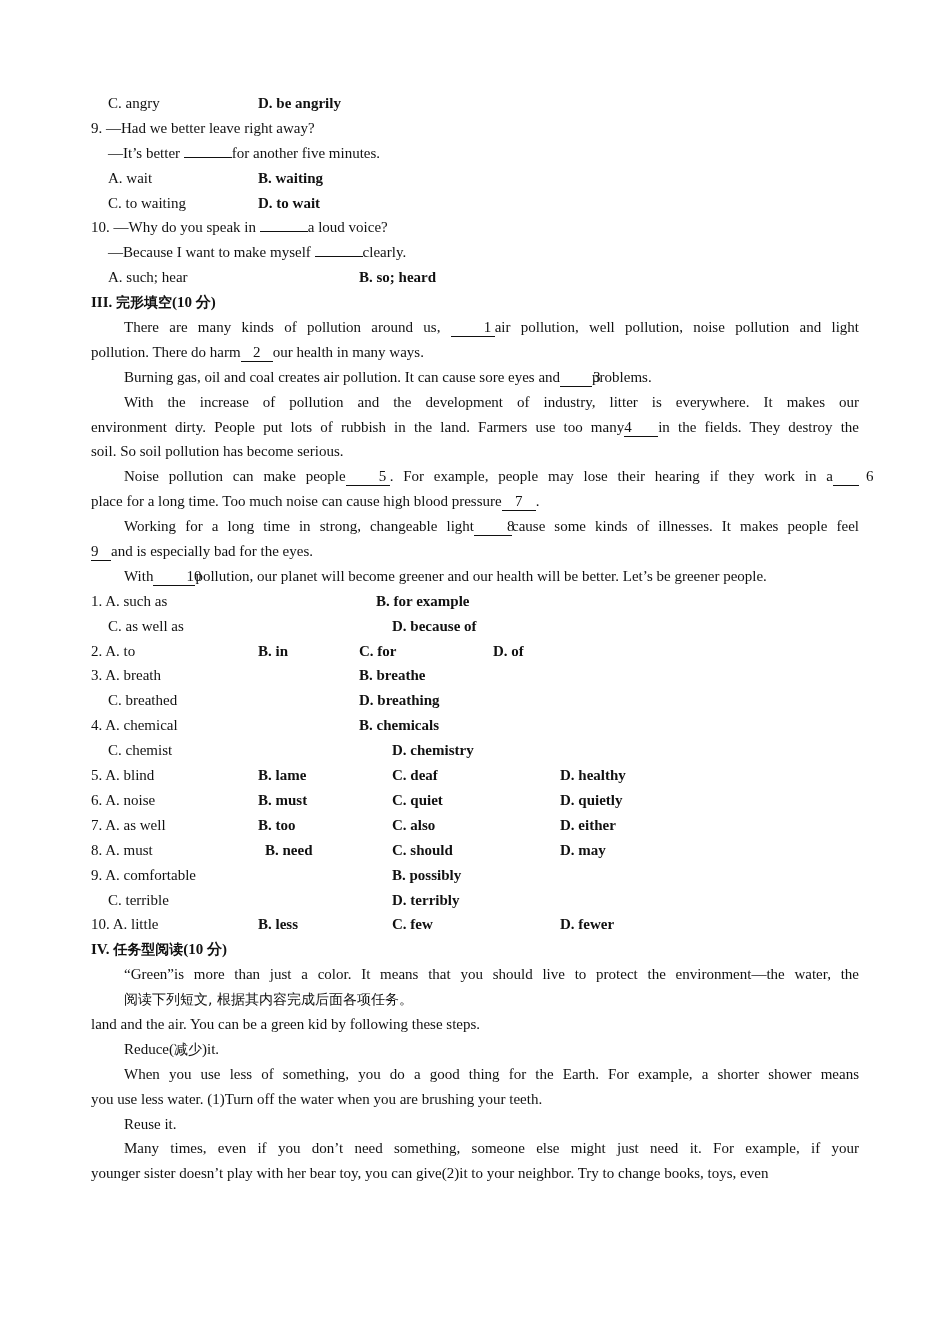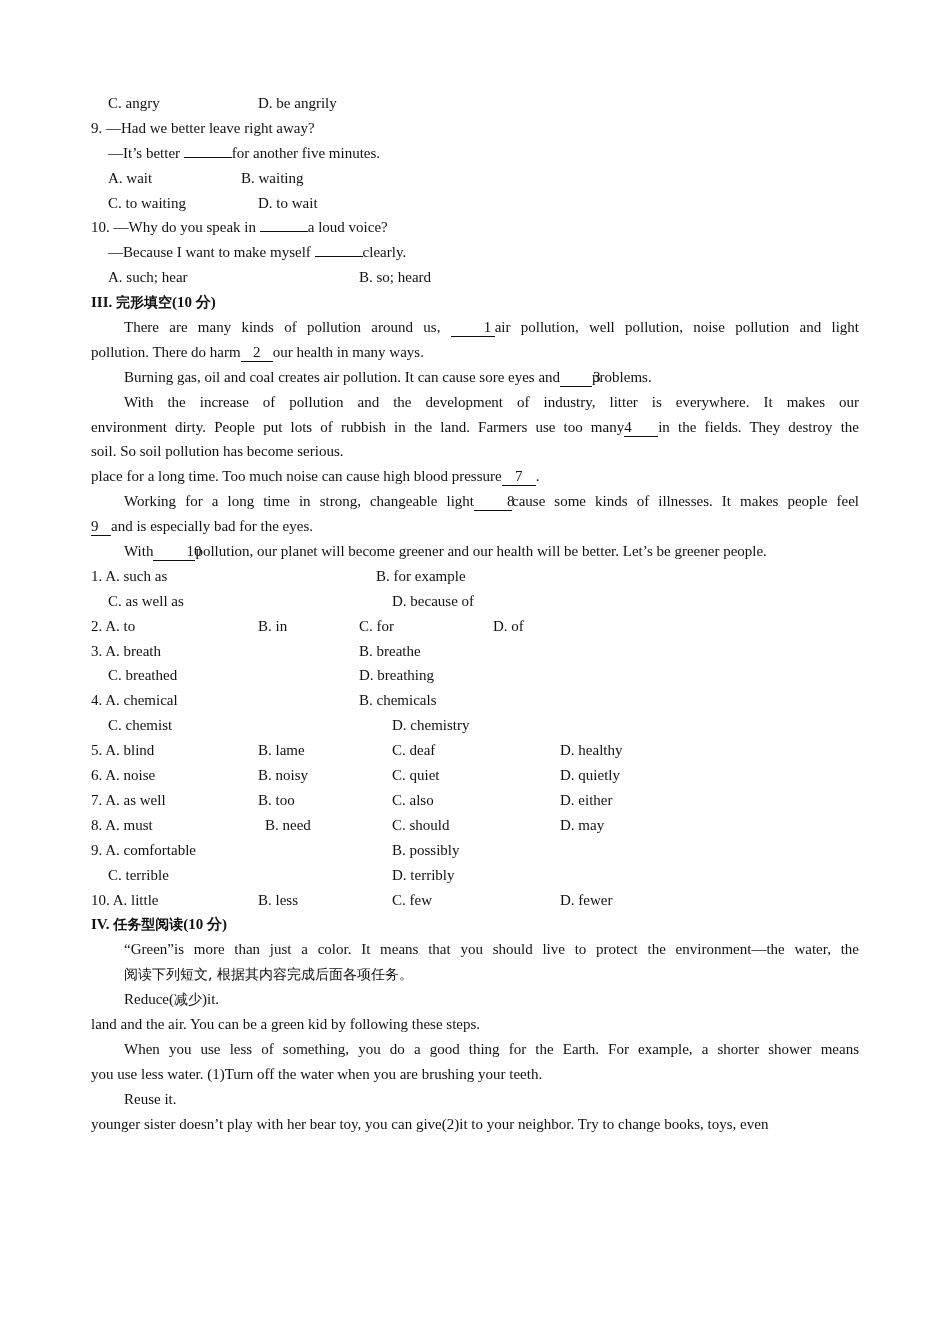--- a/index.html
+++ b/index.html
@@ -6,21 +6,21 @@
     body {
       width: 950px; height: 1344px; position: relative; overflow: hidden;
       font-family: "Liberation Serif", "DejaVu Serif", serif;
       font-size: 15px; color: #111111;
     }
     .page { position: absolute; left: 91px; top: 91px; width: 768px; }
     .line { position: relative; height: 24.9px; line-height: 24.9px; white-space: nowrap; }
     .ind1 { padding-left: 17px; }
     .para { text-indent: 33px; }
     .just { text-align: justify; text-align-last: justify; white-space: normal; }
-    .col { position: absolute; top: 0; }
+    .col { position: absolute; top: 0; font-weight: bold; }
     .heading { font-weight: bold; font-family: "Liberation Serif", serif; }
     .heading .cn { font-family: "DejaVu Sans", sans-serif; font-weight: bold; font-size: 14px; }
     .cn-text { font-family: "DejaVu Sans", sans-serif; font-size: 14px; }
     .blank { display: inline-block; border-bottom: 1px solid #111; text-align: center; line-height: 16px; height: 17px; vertical-align: baseline; }
     .u { }
     .empty-blank { display: inline-block; width: 48px; border-bottom: 1px solid #111; height: 15px; }
   </style>
 </head>
 <body>
 
@@ -32,21 +32,21 @@
   </div>
   <div class="line">
     <span>9.</span>
     <span>—Had we better leave right away?</span>
   </div>
   <div class="line ind1">
     <span>—It’s better </span><span class="empty-blank"></span><span>for another five minutes.</span>
   </div>
   <div class="line ind1">
     <span>A. wait</span>
-    <span class="col" style="left:150px">B. waiting</span>
+    <span class="col" style="left:167px">B. waiting</span>
   </div>
   <div class="line ind1">
     <span>C. to waiting</span>
     <span class="col" style="left:167px">D. to wait</span>
   </div>
   <div class="line">
     <span>10.</span>
     <span>—Why do you speak in </span><span class="empty-blank"></span><span>a loud voice?</span>
   </div>
   <div class="line ind1">
@@ -71,20 +71,23 @@
     <span>Burning gas, oil and coal creates air pollution. It can cause sore eyes and</span><span class="blank" style="width:32px">3</span><span>problems.</span>
   </div>
   <div class="line para just">
     <span>With the increase of pollution and the development of industry, litter is everywhere. It makes our</span>
   </div>
   <div class="line just">
     <span>environment dirty. People put lots of rubbish in the land. Farmers use too many</span><span class="blank" style="width:34px">4</span><span>in the fields. They destroy the</span>
   </div>
   <div class="line">
     <span>soil. So soil pollution has become serious.</span>
+  </div>
+  <div class="line para just">
+    <span>Noise pollution can make people</span><span class="blank" style="width:44px">5</span><span>. For example, people may lose their hearing if they work in a</span><span class="blank" style="width:26px;text-align:right">6</span>
   </div>
   <div class="line">
     <span>place for a long time. Too much noise can cause high blood pressure</span><span class="blank" style="width:34px">7</span><span>.</span>
   </div>
   <div class="line para just">
     <span>Working for a long time in strong, changeable light</span><span class="blank" style="width:38px">8</span><span>cause some kinds of illnesses. It makes people feel</span>
   </div>
   <div class="line">
     <span class="blank" style="width:20px;text-align:left">9</span><span>and is especially bad for the eyes.</span>
   </div>
@@ -123,21 +126,21 @@
     <span class="col" style="left:301px">D. chemistry</span>
   </div>
   <div class="line">
     <span>5.</span> <span>A. blind</span>
     <span class="col" style="left:167px">B. lame</span>
     <span class="col" style="left:301px">C. deaf</span>
     <span class="col" style="left:469px">D. healthy</span>
   </div>
   <div class="line">
     <span>6.</span> <span>A. noise</span>
-    <span class="col" style="left:167px">B. noisy</span>
+    <span class="col" style="left:167px">B. must</span>
     <span class="col" style="left:301px">C. quiet</span>
     <span class="col" style="left:469px">D. quietly</span>
   </div>
   <div class="line">
     <span>7.</span> <span>A. as well</span>
     <span class="col" style="left:167px">B. too</span>
     <span class="col" style="left:301px">C. also</span>
     <span class="col" style="left:469px">D. either</span>
   </div>
   <div class="line">
@@ -163,31 +166,34 @@
 
   <div class="line heading">
     <span>IV. </span><span class="cn">任务型阅读</span><span>(10 分)</span>
   </div>
   <div class="line para just">
     <span>“Green”is more than just a color. It means that you should live to protect the environment—the water, the</span>
   </div>
   <div class="line para">
     <span class="cn-text">阅读下列短文, 根据其内容完成后面各项任务。</span>
   </div>
+  <div class="line">
+    <span>land and the air. You can be a green kid by following these steps.</span>
+  </div>
   <div class="line para">
     <span>Reduce(</span><span class="cn-text">减少</span><span>)it.</span>
-  </div>
-  <div class="line">
-    <span>land and the air. You can be a green kid by following these steps.</span>
   </div>
   <div class="line para just">
     <span>When you use less of something, you do a good thing for the Earth. For example, a shorter shower means</span>
   </div>
   <div class="line">
     <span>you use less water. (1)</span><span class="u">Turn off the water when you are brushing your teeth. </span>
   </div>
   <div class="line para">
     <span>Reuse it.</span>
   </div>
+  <div class="line para just">
+    <span>Many times, even if you don’t need something, someone else might just need it. For example, if your</span>
+  </div>
   <div class="line">
     <span>younger sister doesn’t play with her bear toy, you can give(2)</span><span class="u">it </span><span>to your neighbor. Try to change books, toys, even</span>
   </div>
 </div>
 
 </body></html>

